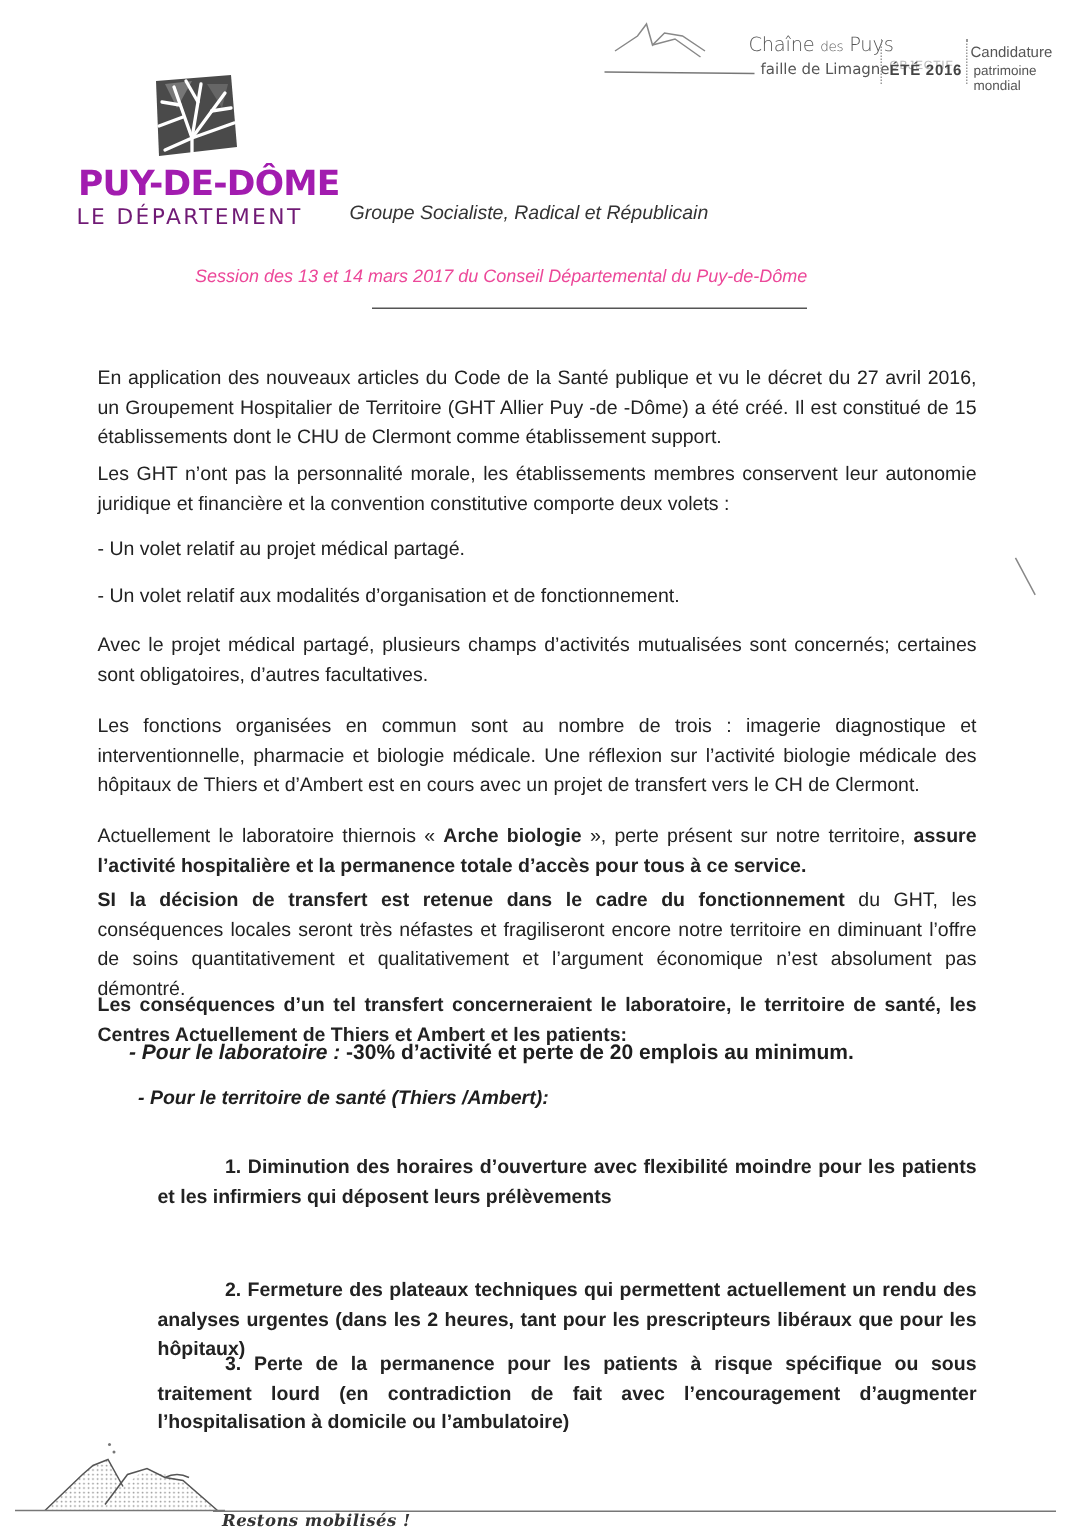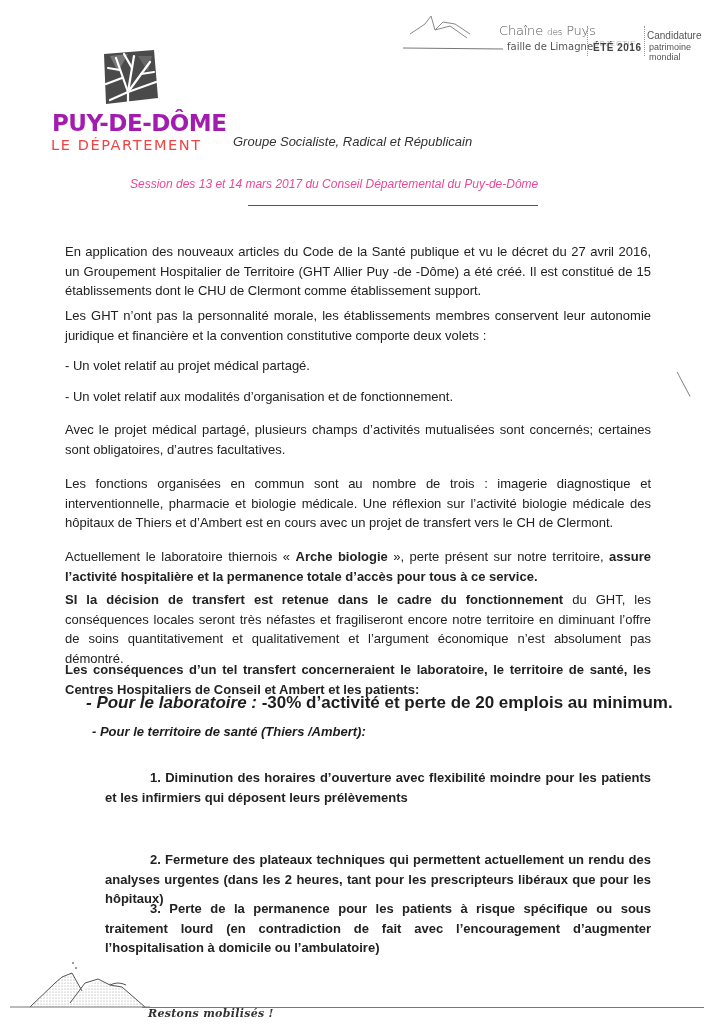--- a/index.html
+++ b/index.html
@@ -16,39 +16,39 @@
   .banner .sep1 { position: absolute; left: 192px; top: 20px; height: 30px; border-left: 1px dotted #999; }
   .banner .objectif { position: absolute; left: 198px; top: 33px; font-size: 8px; color: #bbb; letter-spacing: 0.5px; }
   .banner .ete { position: absolute; left: 198px; top: 36px; font-size: 10px; color: #444; font-weight: bold; letter-spacing: 0.5px; }
   .banner .sep2 { position: absolute; left: 249px; top: 20px; height: 30px; border-left: 1px dotted #999; }
   .banner .cand1 { position: absolute; left: 240px; top: 24px; font-size: 10px; color: #555; margin-left: 12px; }
   .banner .cand2 { position: absolute; left: 254px; top: 36px; font-size: 9px; color: #555; }
 
   
   .logo-leaf { left: 98px; top: 48px; }
   .logo-title { left: 52px; top: 110px; font-size: 23px; font-weight: bold; color: #a21caf; letter-spacing: -0.5px; font-family: "DejaVu Sans", sans-serif; }
-  .logo-sub { left: 51px; top: 137px; font-size: 14.5px; color: #ef4444; letter-spacing: 1.6px; font-family: "DejaVu Sans", sans-serif; }
+  .logo-sub { left: 51px; top: 137px; font-size: 14.5px; color: #701a75; letter-spacing: 1.6px; font-family: "DejaVu Sans", sans-serif; }
 
   .group { left: 233px; top: 134px; font-size: 13px; font-style: italic; color: #333; }
   .session { left: 130px; top: 165px; font-size: 12px; font-style: italic; color: #ec4899; margin-top: 12px; }
   .rule { left: 248px; top: 205px; width: 290px; border-top: 1px solid #555; }
 
   
   .body { left: 53px; width: 610px; font-size: 13px; line-height: 19.5px; color: #222; text-align: justify; }
   .body p { margin: 12px; }
   .p1 { top: 230px; }
   .p2 { top: 294px; }
   .p3 { top: 344px; }
   .p4 { top: 375px; }
   .p5 { top: 408px; }
   .p6 { top: 462px; }
   .p7 { top: 535px; }
   .p8 { top: 578px; }
   .p9 { top: 648px; }
-  .i1 { left: 86px; top: 693px; font-size: 17px; font-weight: bold; }
+  .i1 { left: 86px; top: 693px; font-size: 14px; font-weight: bold; }
   .i2 { left: 92px; top: 724px; font-size: 13px; font-weight: bold; }
   .n1 { left: 93px; top: 756px; width: 570px; text-indent: 45px; font-weight: bold; }
   .n2 { left: 93px; top: 838px; width: 570px; text-indent: 45px; font-weight: bold; }
   .n3 { left: 93px; top: 887px; width: 570px; text-indent: 45px; font-weight: bold; }
   b { font-weight: bold; }
   .it { font-style: italic; }
 
   .scanmark { left: 683px; top: 370px; width: 1px; height: 28px; border-left: 1px solid #888; transform: rotate(-28deg); }
 
   
@@ -119,21 +119,21 @@
 <div class="abs body p6">
     <p>Les fonctions organisées en commun sont au nombre de trois : imagerie diagnostique et interventionnelle, pharmacie et biologie médicale. Une réflexion sur l’activité biologie médicale des hôpitaux de Thiers et d’Ambert est en cours avec un projet de transfert vers le CH de Clermont.</p>
   </div>
 <div class="abs body p7">
   <p><span>Actuellement le laboratoire thiernois « </span><b>Arche biologie</b><span> », perte présent sur notre territoire, </span><b>assure l’activité hospitalière et la permanence totale d’accès pour tous à ce service.</b></p>
 </div>
 <div class="abs body p8">
   <p><b>SI la décision de transfert est retenue dans le cadre du fonctionnement</b><span> du GHT, les conséquences locales seront très néfastes et fragiliseront encore notre territoire en diminuant  l’offre de soins quantitativement et qualitativement et l’argument économique n’est absolument pas démontré.</span></p>
 </div>
 <div class="abs body p9">
-    <p><b>Les conséquences d’un tel transfert concerneraient   le laboratoire, le territoire de santé, les Centres Hospitaliers de Conseil et Ambert et les patients:</b></p>
+    <p><b>Les conséquences d’un tel transfert concerneraient   le laboratoire, le territoire de santé, les Centres Actuellement de Thiers et Ambert et les patients:</b></p>
   </div>
 
 <div class="abs i1"><span class="it">- Pour le laboratoire :</span><span> -30% d’activité et perte de 20 emplois au minimum.</span></div>
 <div class="abs i2"><span class="it">- Pour le territoire de santé (Thiers /Ambert):</span></div>
 
 <div class="abs body n1">
     <p>1. Diminution des horaires d’ouverture avec flexibilité moindre pour les patients et les infirmiers qui déposent leurs prélèvements</p>
   </div>
 <div class="abs body n2">
     <p>2. Fermeture des plateaux techniques qui permettent actuellement un rendu des analyses urgentes (dans les 2 heures, tant pour les prescripteurs libéraux que pour les hôpitaux)</p>

